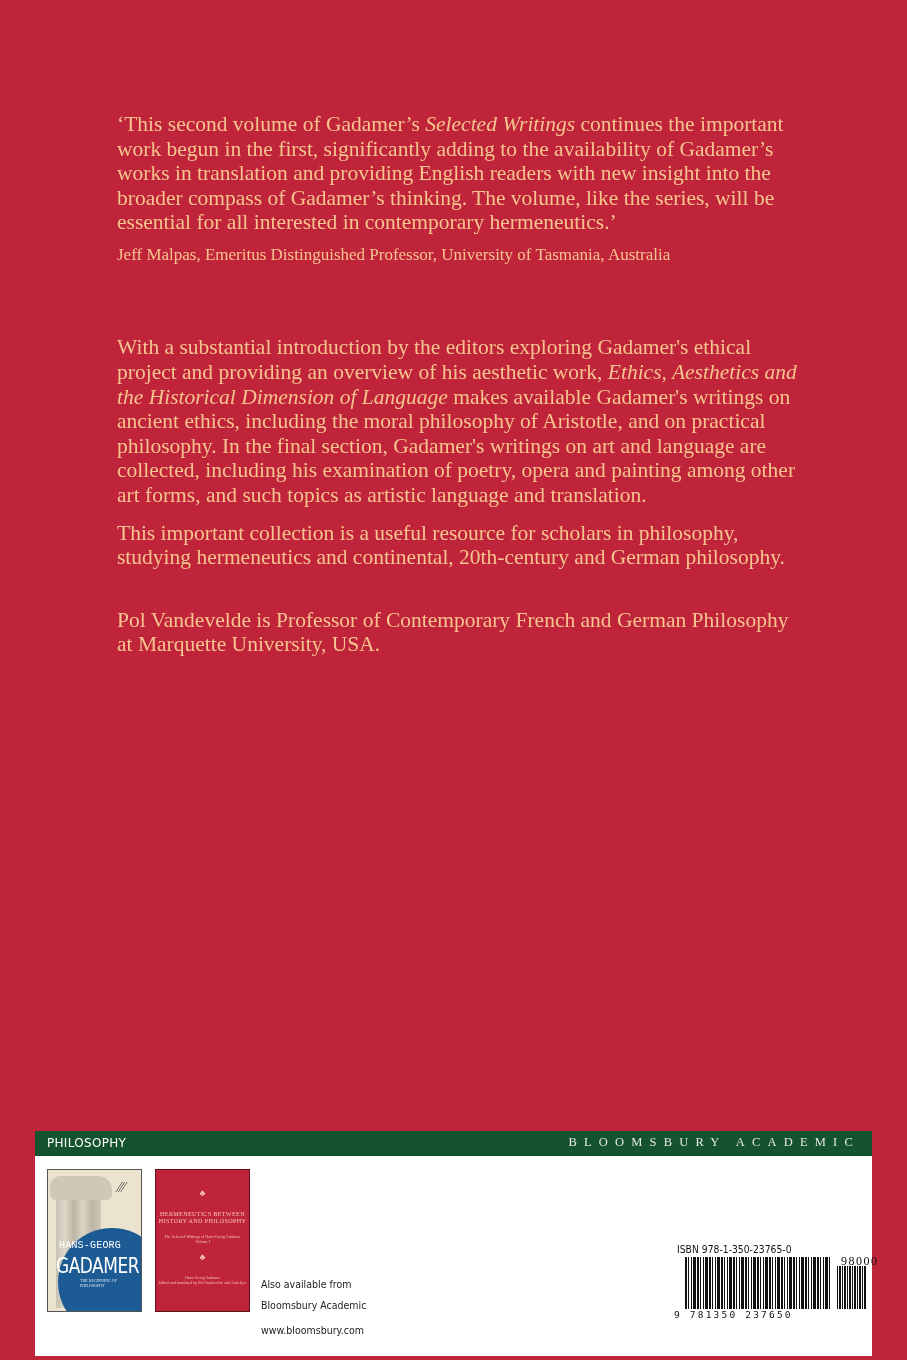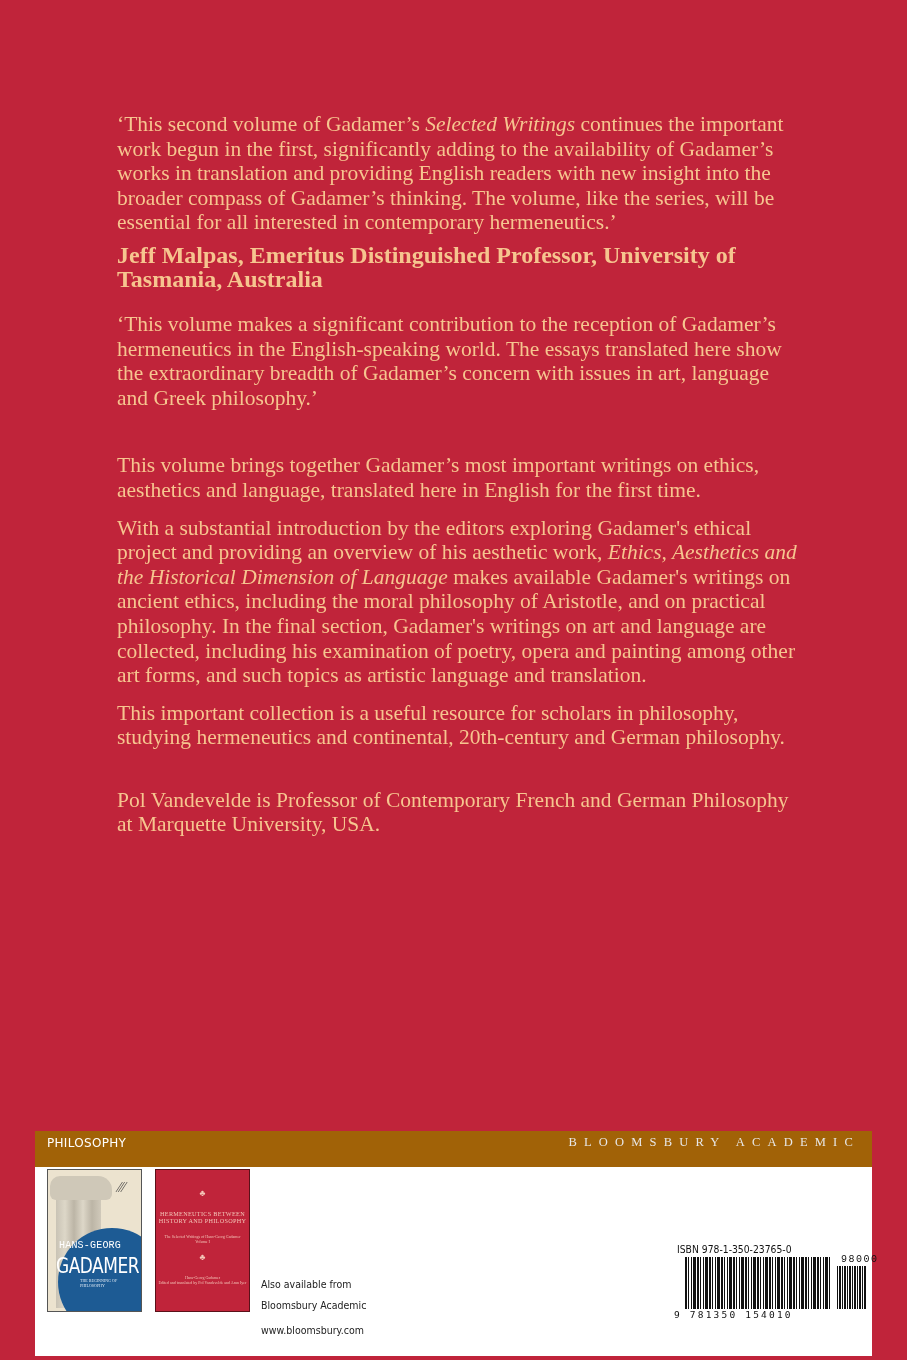--- a/index.html
+++ b/index.html
@@ -9,36 +9,36 @@
       position: relative;
       font-family: "Liberation Serif", "DejaVu Serif", serif;
       color: #f6c58f;
     }
     .content {
       position: absolute; left: 117px; top: 112px; width: 680px;
       font-size: 21.5px; line-height: 24.6px;
     }
     .content p { margin: 0; }
     .quote { margin-bottom: 8px !important; }
-    .attrib { font-weight: bold; font-size: 24px; line-height: 24.5px; }
+    .attrib { font-weight: normal; font-size: 17px; line-height: 24.5px; }
     .gap-a { height: 20px; }
     .gap-b { height: 35px; }
     .gap-c { height: 13px; }
     .gap-d { height: 38px; }
     .gap-e { height: 14px; }
     .bold { font-weight: normal; }
     .it { font-style: italic; margin-top: 44px; }
 
     .footer {
       position: absolute; left: 35px; top: 1131px; width: 837px; height: 225px;
       background: #ffffff;
     }
     .footer-bar {
-      position: absolute; left: 0; top: 0; width: 100%; height: 36px;
-      background: #a16207; color: #fff;
+      position: absolute; left: 0; top: 0; width: 100%; height: 25px;
+      background: #14532d; color: #fff;
       font-family: "DejaVu Sans", sans-serif;
     }
     .footer-bar .cat {
       position: absolute; left: 12px; top: 5px; font-size: 12px; letter-spacing: 0.3px;
     }
     .footer-bar .pub {
       position: absolute; right: 12px; top: 4px; font-size: 12.5px; letter-spacing: 7.2px;
       font-family: "Liberation Serif", serif; color: #e8e8e8;
     }
     .book {
@@ -79,33 +79,31 @@
       font-size: 10.5px; color: #111; transform: scaleX(0.88); transform-origin:left top;
     }
     .barcode {
       position: absolute; left: 650px; top: 126px; width: 145px; height: 52px;
       background: repeating-linear-gradient(90deg,#111 0 2px,#fff 2px 3px,#111 3px 4px,#fff 4px 6px,#111 6px 7px,#fff 7px 8px,#111 8px 11px,#fff 11px 12px);
     }
     .barcode2 {
       position: absolute; left: 802px; top: 135px; width: 30px; height: 43px;
       background: repeating-linear-gradient(90deg,#111 0 1px,#fff 1px 2px,#111 2px 4px,#fff 4px 5px);
     }
-    .addon-digits { position:absolute; left:806px; top:123px; font-family:Liberation Mono, monospace; font-size:10px; letter-spacing:1.5px; color:#111; }
+    .addon-digits { position:absolute; left:806px; top:123px; font-family:Liberation Serif, serif; font-size:12px; letter-spacing:1.5px; color:#111; }
     .ean-digits { position:absolute; left:639px; top:178px; font-family:"DejaVu Sans Mono",monospace; font-size:9.5px; letter-spacing:2.2px; color:#111; }
   </style>
 </head>
 <body>
 
 <div class="content">
   <p class="quote"><span>‘This second volume of Gadamer’s </span><span class="it">Selected Writings</span><span> continues the important work begun in the first, significantly adding to the availability of Gadamer’s works in translation and providing English readers with new insight into the broader compass of Gadamer’s thinking. The volume, like the series, will be essential for all interested in contemporary hermeneutics.’</span></p>
   <p class="attrib">Jeff Malpas, Emeritus Distinguished Professor, University of Tasmania, Australia</p>
   <div class="gap-a"></div>
-  <p class="quote">‘This volume makes a significant contribution to the reception of Gadamer’s hermeneutics in the English-speaking world. The essays translated here show the extraordinary breadth of Gadamer’s concern with issues in art, language and Greek philosophy.’</p>
   <div class="gap-b"></div>
-  <p>This volume brings together Gadamer’s most important writings on ethics, aesthetics and language, translated here in English for the first time.</p>
   <div class="gap-c"></div>
   <p><span>With a substantial introduction by the editors exploring Gadamer's ethical project and providing an overview of his aesthetic work, </span><span class="it">Ethics, Aesthetics and the Historical Dimension of Language</span><span> makes available Gadamer's writings on ancient ethics, including the moral philosophy of Aristotle, and on practical philosophy. In the final section, Gadamer's writings on art and language are collected, including his examination of poetry, opera and painting among other art forms, and such topics as artistic language and translation.</span></p>
   <div class="gap-c"></div>
   <p>This important collection is a useful resource for scholars in philosophy, studying hermeneutics and continental, 20th-century and German philosophy.</p>
   <div class="gap-d"></div>
   <p><span class="bold">Pol Vandevelde</span><span> is Professor of Contemporary French and German Philosophy at Marquette University, USA.</span></p>
   <div class="gap-e"></div>
 </div>
 
 <div class="footer">
@@ -133,14 +131,14 @@
   </div>
 
   <span class="also" style="top:147px;">Also available from</span>
   <span class="also" style="top:168px;">Bloomsbury Academic</span>
   <span class="also" style="top:193px;">www.bloomsbury.com</span>
 
   <span class="isbn">ISBN 978-1-350-23765-0</span>
   <span class="addon-digits">98000</span>
   <div class="barcode"></div>
   <div class="barcode2"></div>
-  <span class="ean-digits">9  781350  154010</span>
+  <span class="ean-digits">9  781350  237650</span>
 </div>
 
 </body></html>

